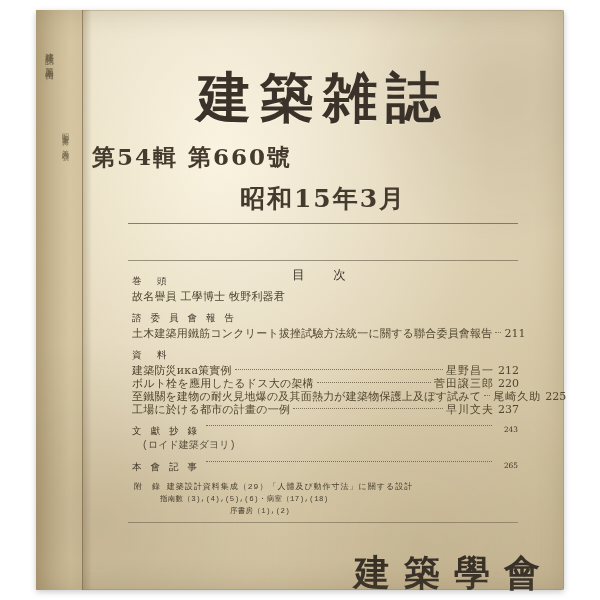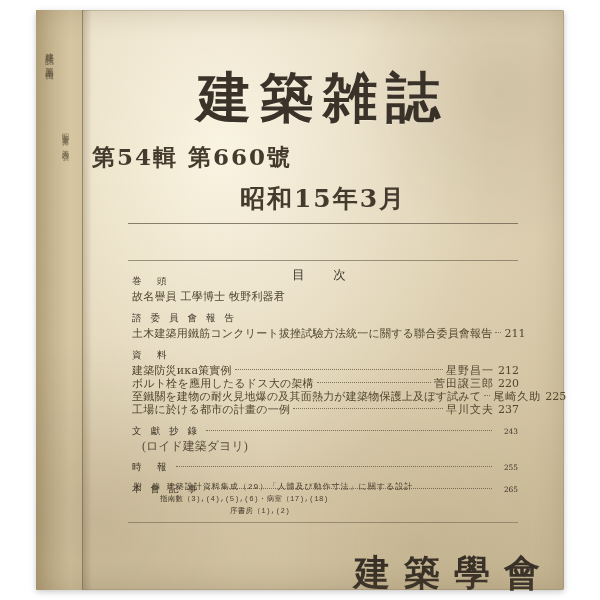--- a/index.html
+++ b/index.html
@@ -182,29 +182,29 @@
   }
   .toc-row .author {
     letter-spacing: 1px;
     padding-right: 4px;
   }
   .toc-row .pg {
     width: 20px;
     text-align: right;
   }
   .toc-sub {
-    font-family: Liberation Serif, serif;
-    font-size: 12px;
+    font-family: Liberation Mono, monospace;
+    font-size: 10px;
     color: #5b5140;
     margin-left: 10px;
     line-height: 12px;
   }
   .toc-simple {
     display: flex;
-    align-items: center;
+    align-items: flex-start;
     font-family: "DejaVu Serif", serif;
     font-size: 9.5px;
     letter-spacing: 3px;
     color: #3c3428;
     margin: 9px 0 2px 0;
   }
   .toc-simple .dots {
     flex: 1 1 auto;
     border-bottom: 1px dotted #7d7056;
     margin: 0 4px 3px 6px;
@@ -331,25 +331,20 @@
         <span class="pg">237</span>
       </div>
 
       <div class="toc-simple">
         <span>文 獻 抄 錄</span>
         <span class="dots"></span>
         <span class="pg">243</span>
       </div>
       <div class="toc-sub">(ロイド建築ダヨリ)</div>
 
-      <div class="toc-simple">
-        <span>時　報</span>
-        <span class="dots"></span>
-        <span class="pg">255</span>
-      </div>
 
       <div class="toc-simple">
         <span>本 會 記 事</span>
         <span class="dots"></span>
         <span class="pg">265</span>
       </div>
 
     </div>
 
     <div id="appendix">

